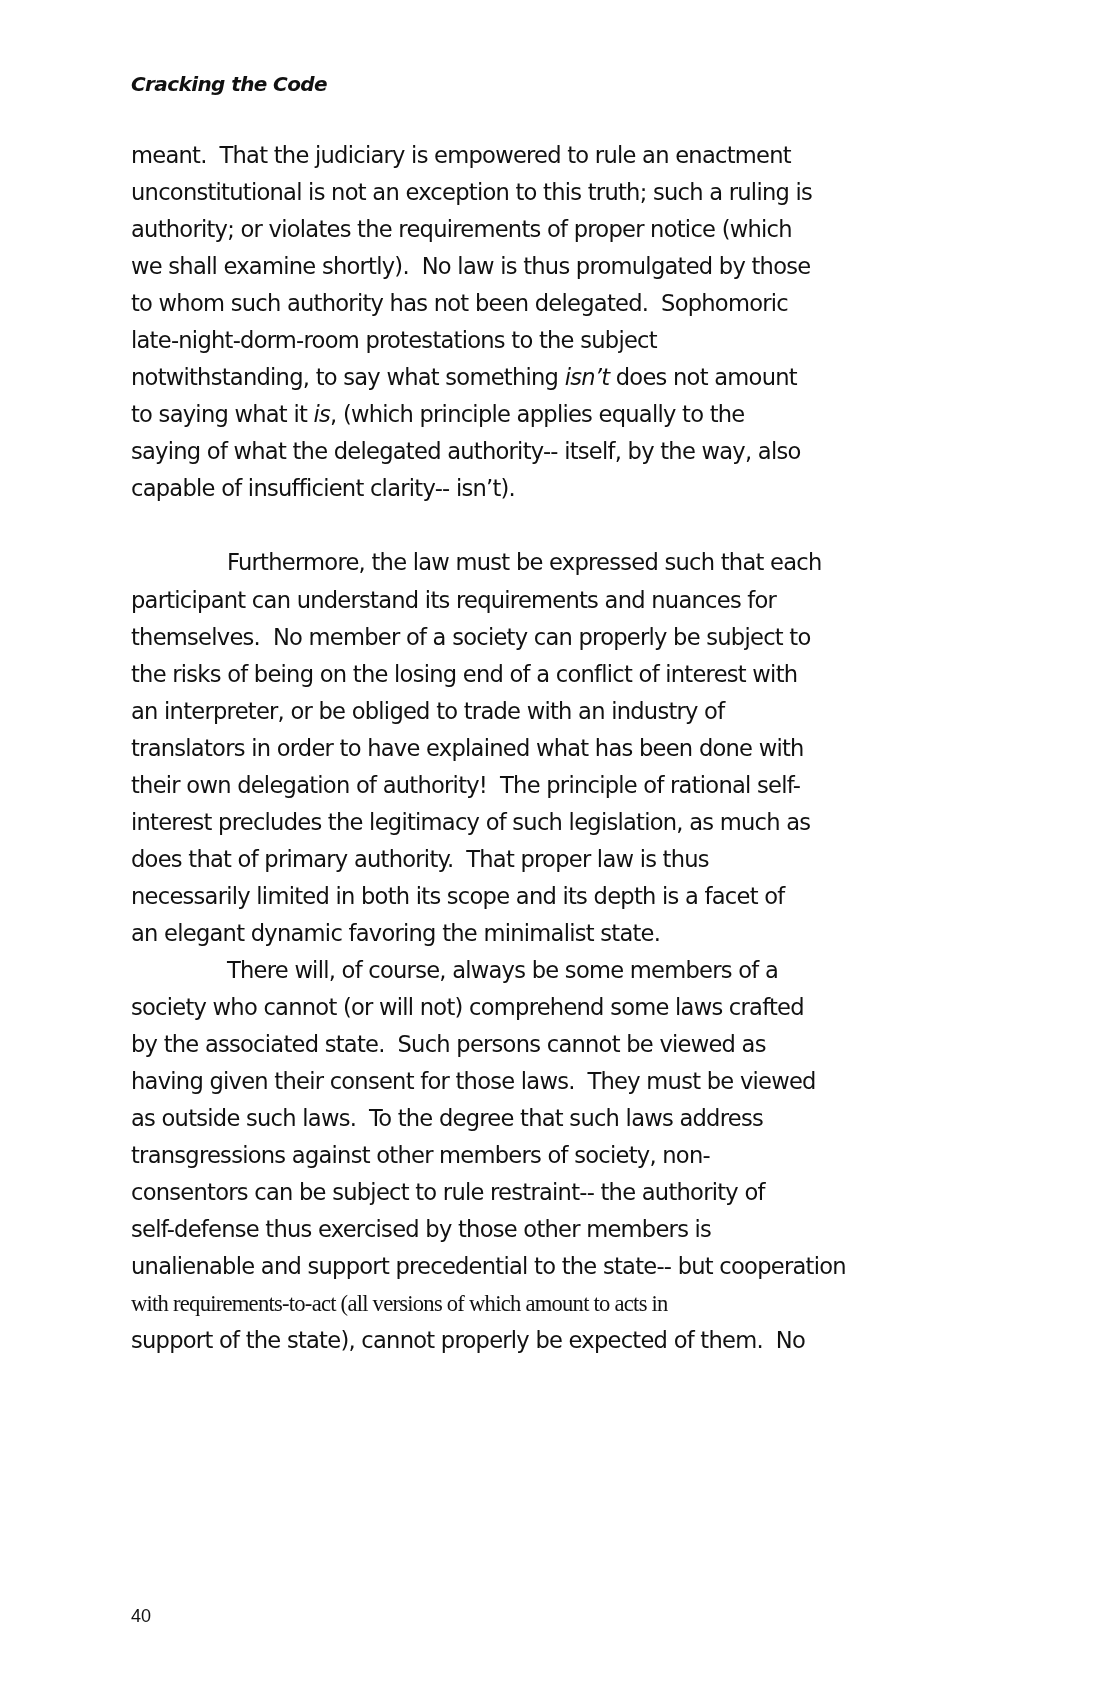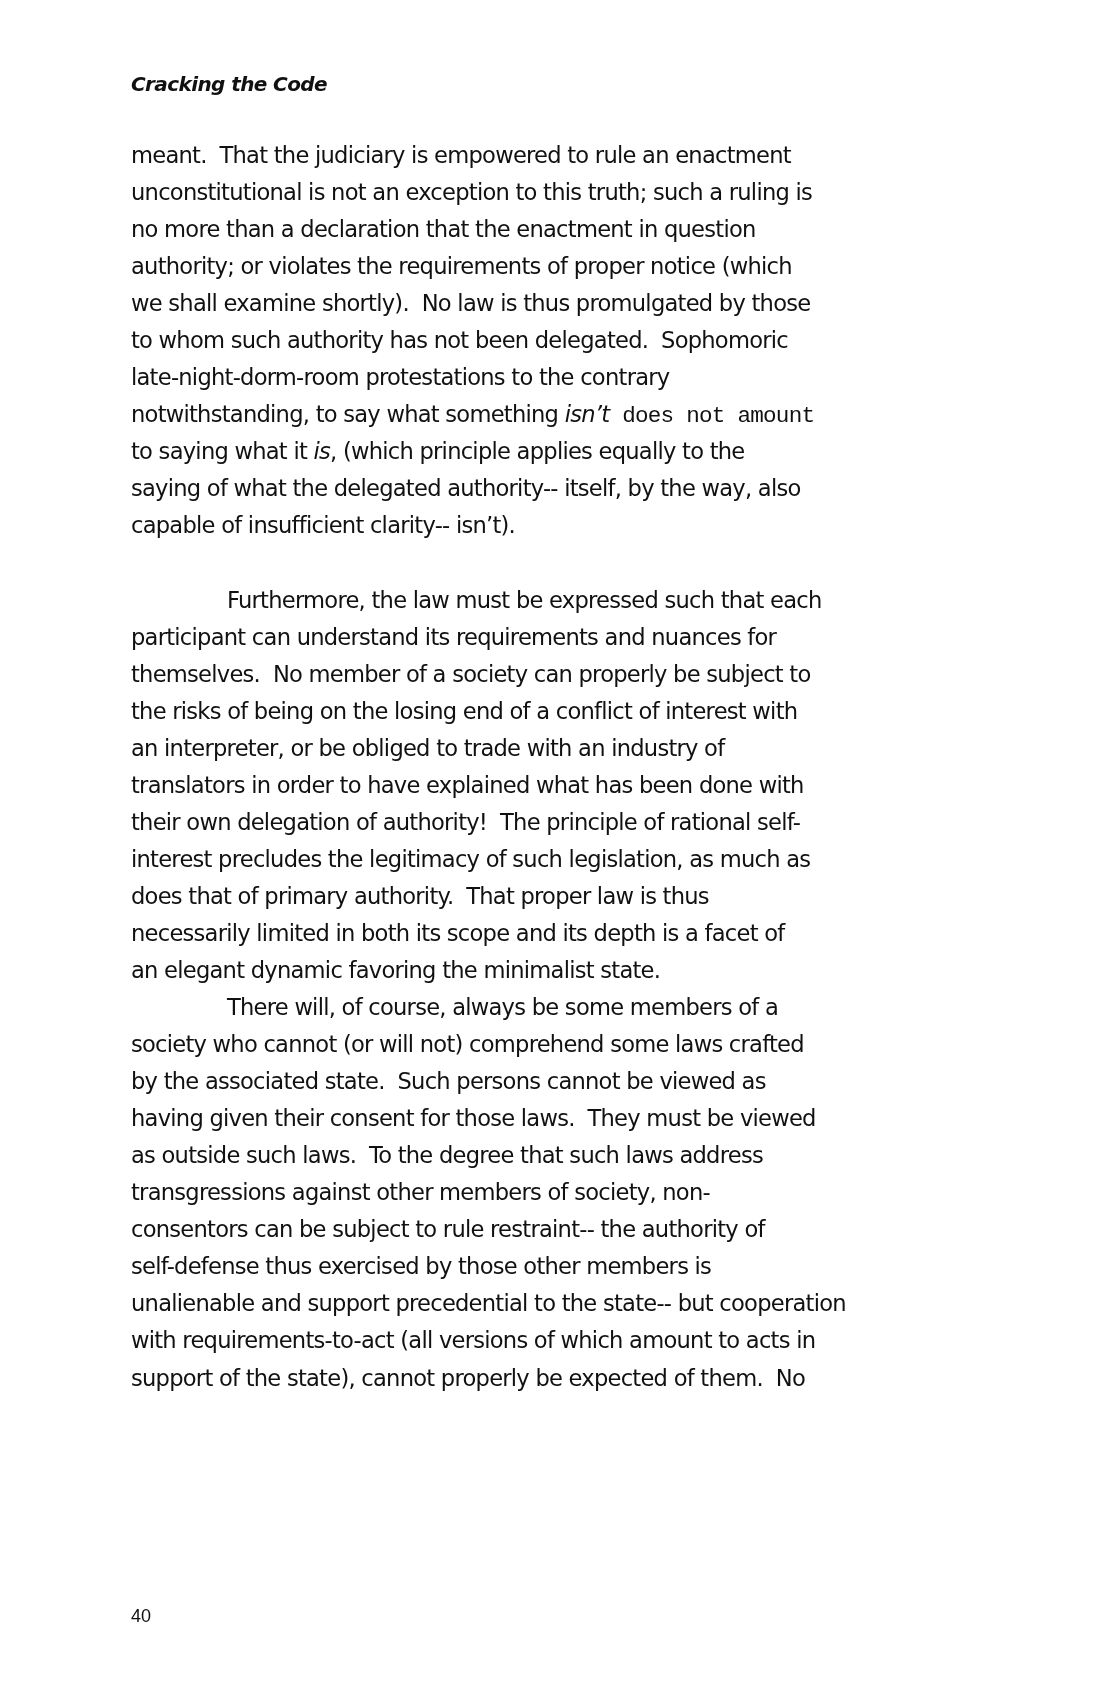--- a/index.html
+++ b/index.html
@@ -62,26 +62,25 @@
   </style>
 </head>
 <body>
 
 <div class="running-header">Cracking the Code</div>
 
 <div class="body-text" id="body-text">
     <div>
       <span class="line"><span style="white-space: pre;">meant.  That the judiciary is empowered to rule an enactment</span></span>
       <span class="line"><span style="white-space: pre;">unconstitutional is not an exception to this truth; such a ruling is</span></span>
-      <span class="line"><span style="white-space: pre;">no more than a declaration that the enactment in question</span></span>
       <span class="line"><span style="white-space: pre;">authority; or violates the requirements of proper notice (which</span></span>
       <span class="line"><span style="white-space: pre;">we shall examine shortly).  No law is thus promulgated by those</span></span>
       <span class="line"><span style="white-space: pre;">to whom such authority has not been delegated.  Sophomoric</span></span>
-      <span class="line"><span style="white-space: pre;">late-night-dorm-room protestations to the contrary</span></span>
-      <span class="line"><span style="white-space: pre; margin-top: 39px;">notwithstanding, to say what something </span><em style="white-space: pre;">isn’t</em><span style="white-space: pre; font-family: Liberation Mono, monospace;"> does not amount</span></span>
+      <span class="line"><span style="white-space: pre;">late-night-dorm-room protestations to the subject</span></span>
+      <span class="line"><span style="white-space: pre; margin-top: 39px;">notwithstanding, to say what something </span><em style="white-space: pre;">isn’t</em><span style="white-space: pre;"> does not amount</span></span>
       <span class="line"><span style="white-space: pre;">to saying what it </span><em style="white-space: pre;">is</em><span style="white-space: pre;">, (which principle applies equally to the</span></span>
       <span class="line"><span style="white-space: pre;">saying of what the delegated authority-- itself, by the way, also</span></span>
       <span class="line"><span style="white-space: pre;">capable of insufficient clarity-- isn’t).</span></span>
     </div>
     <div>
       <span class="line indent para-gap"><span style="white-space: pre;">Furthermore, the law must be expressed such that each</span></span>
       <span class="line"><span style="white-space: pre;">participant can understand its requirements and nuances for</span></span>
       <span class="line"><span style="white-space: pre;">themselves.  No member of a society can properly be subject to</span></span>
       <span class="line"><span style="white-space: pre;">the risks of being on the losing end of a conflict of interest with</span></span>
       <span class="line"><span style="white-space: pre;">an interpreter, or be obliged to trade with an industry of</span></span>
@@ -95,18 +94,18 @@
     <div>
       <span class="line indent"><span style="white-space: pre;">There will, of course, always be some members of a</span></span>
       <span class="line"><span style="white-space: pre;">society who cannot (or will not) comprehend some laws crafted</span></span>
       <span class="line"><span style="white-space: pre;">by the associated state.  Such persons cannot be viewed as</span></span>
       <span class="line"><span style="white-space: pre;">having given their consent for those laws.  They must be viewed</span></span>
       <span class="line"><span style="white-space: pre;">as outside such laws.  To the degree that such laws address</span></span>
       <span class="line"><span style="white-space: pre;">transgressions against other members of society, non-</span></span>
       <span class="line"><span style="white-space: pre;">consentors can be subject to rule restraint-- the authority of</span></span>
       <span class="line"><span style="white-space: pre;">self-defense thus exercised by those other members is</span></span>
       <span class="line"><span style="white-space: pre;">unalienable and support precedential to the state-- but cooperation</span></span>
-      <span class="line"><span style="white-space: pre;">with requirements-to-act (all versions of which amount to acts in</span></span>
+      <span class="line"><span style="white-space: pre; font-family: Liberation Serif, serif;">with requirements-to-act (all versions of which amount to acts in</span></span>
       <span class="line"><span style="white-space: pre;">support of the state), cannot properly be expected of them.  No</span></span>
     </div>
   </div>
 
 <div class="page-number">40</div>
 
 </body></html>

